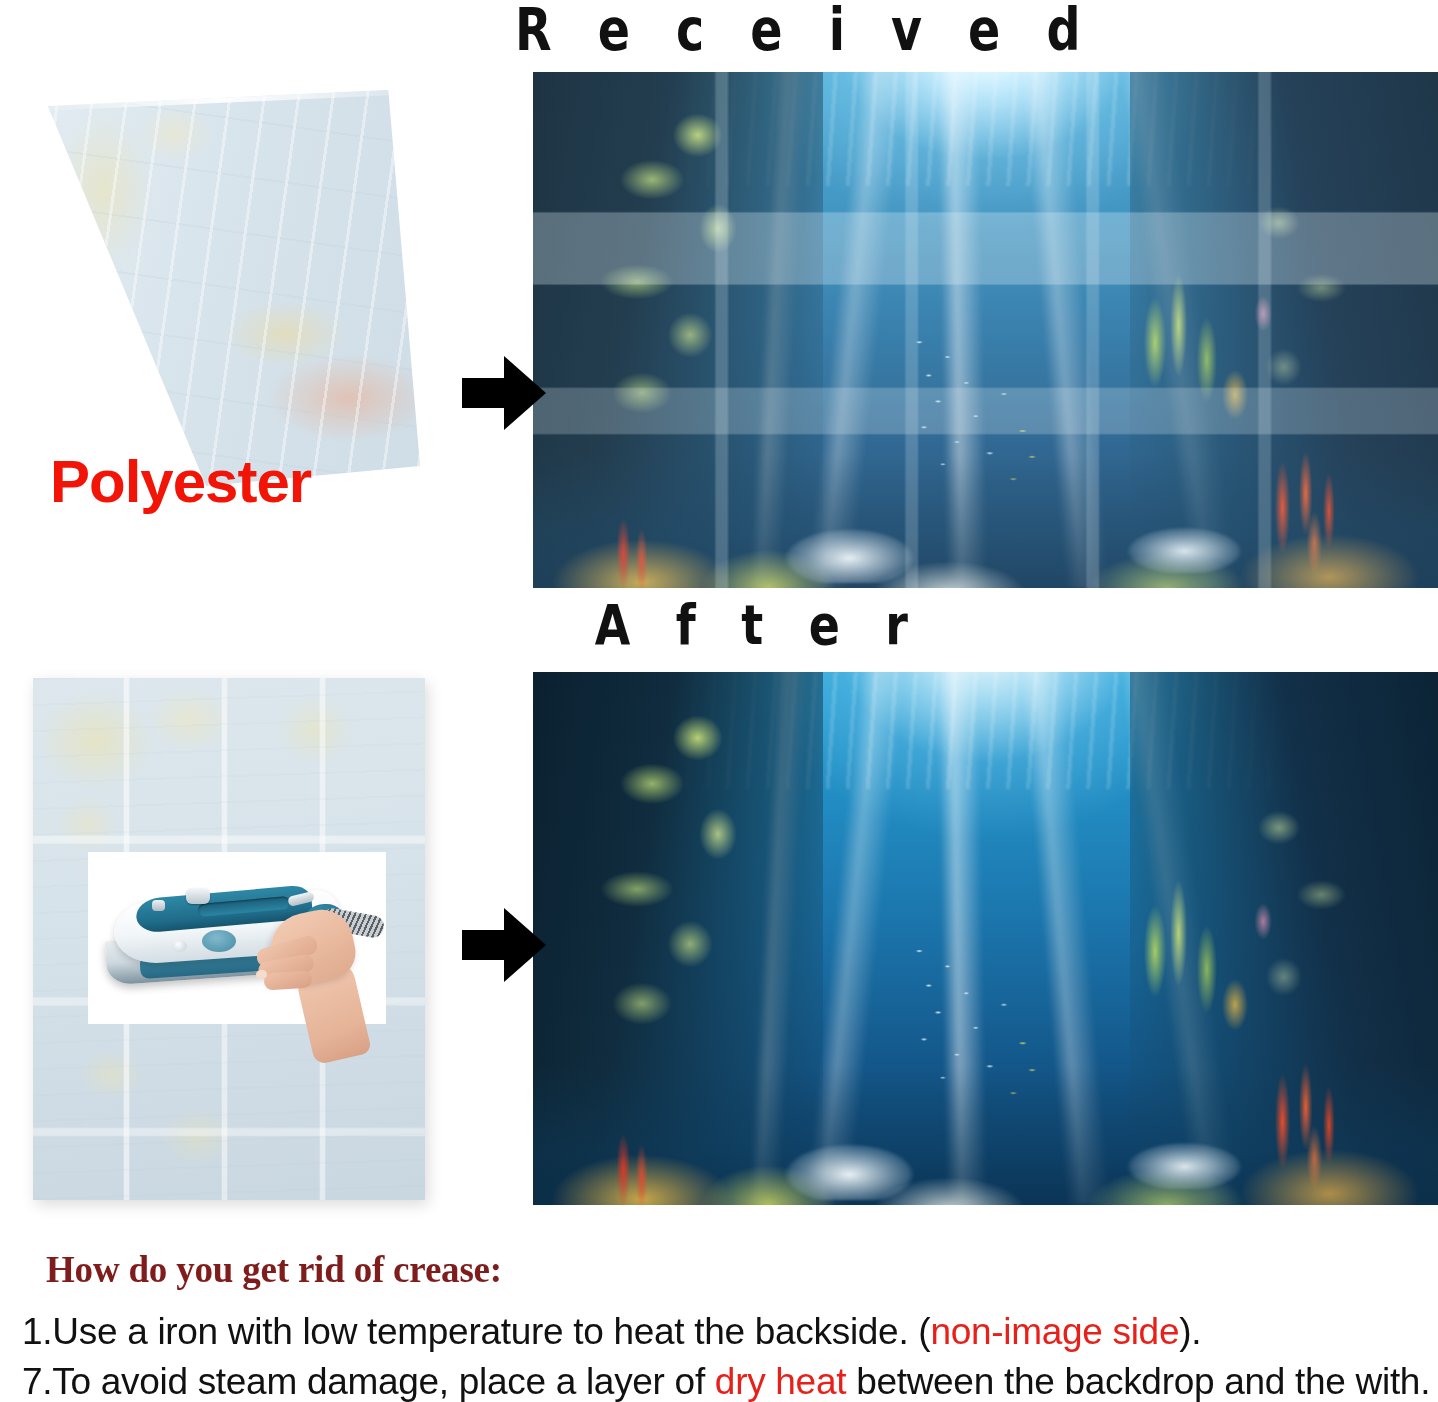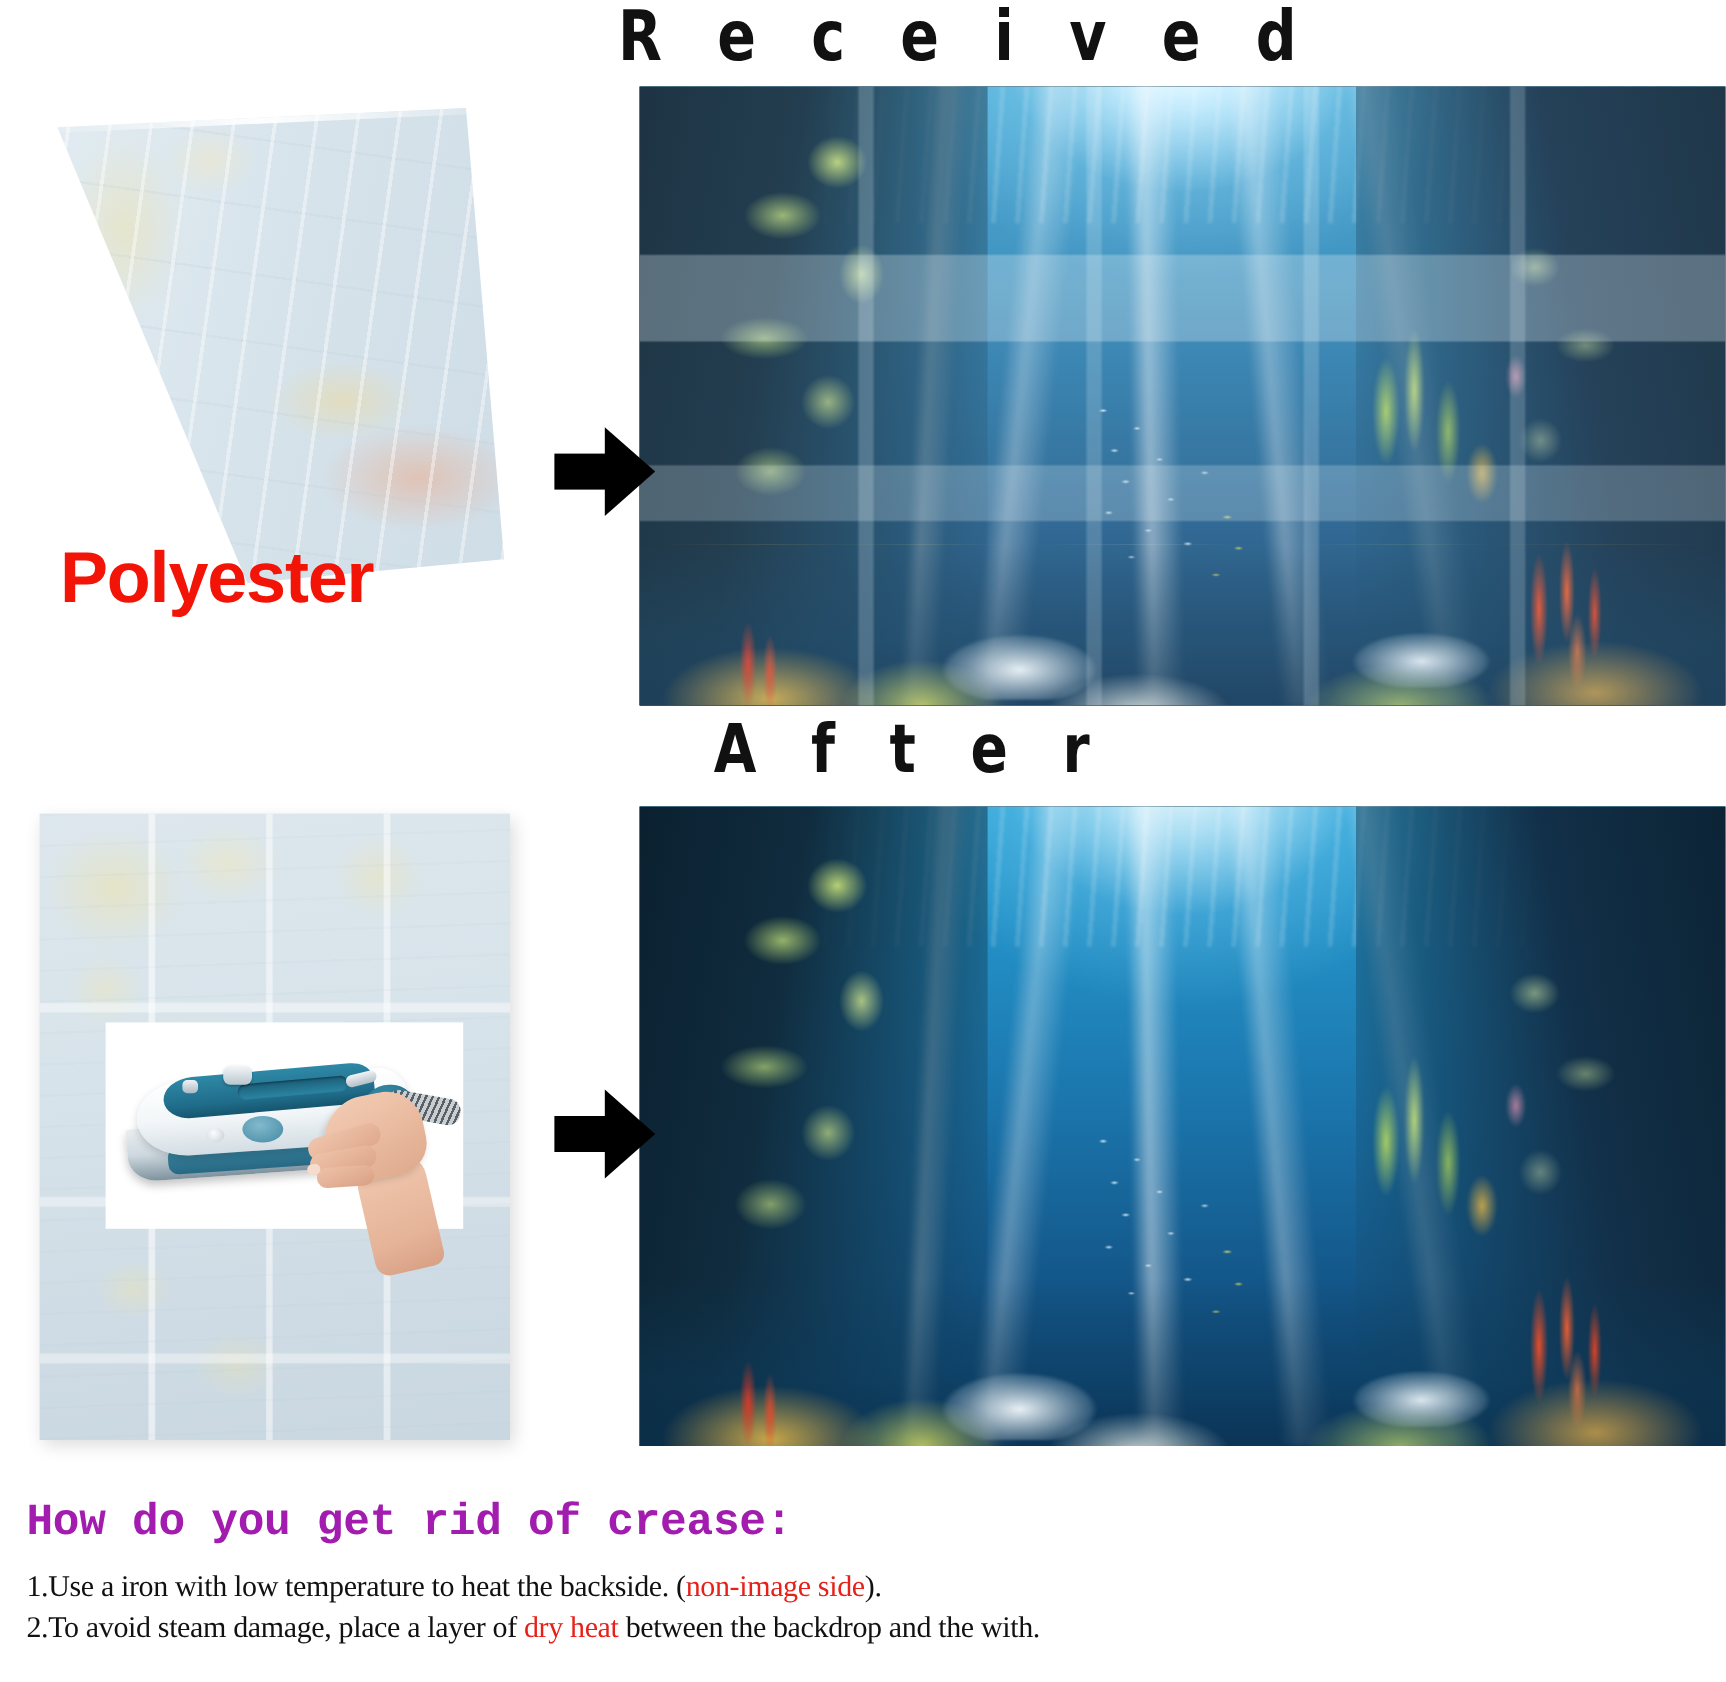--- a/index.html
+++ b/index.html
@@ -231,24 +231,24 @@
   #iron-hand .f3{position:absolute;left:10px;top:60px;width:48px;height:17px;
       background:linear-gradient(160deg,#eec2a8,#d9a085);border-radius:11px;transform:rotate(-4deg);}
   #iron-hand .nail{position:absolute;left:2px;top:58px;width:11px;height:9px;
       background:#f6dccc;border-radius:5px;transform:rotate(-6deg);}
   #iron-hand .wrist{position:absolute;left:50px;top:52px;width:58px;height:96px;
       background:linear-gradient(170deg,#f1c9b0 0%,#e5b398 70%,#d8a085 100%);
       border-radius:22px 20px 10px 12px;transform:rotate(-13deg);}
 
   
   #instructions{position:absolute;left:22px;top:1248px;width:1400px;z-index:50;}
-  #instructions .q{font-size:37px;font-weight:bold;color:#a21caf;
-      font-family:Liberation Mono, monospace;margin-bottom:16px;letter-spacing:-.2px;}
-  #instructions .line{font-size:25px;color:#111111;line-height:1.34;
-      font-family:Liberation Serif, serif;white-space:nowrap;letter-spacing:-.3px;}
+  #instructions .q{font-size:37px;font-weight:bold;color:#7f1d1d;
+      font-family:Liberation Serif, serif;margin-bottom:16px;letter-spacing:-.2px;margin-left:24px;}
+  #instructions .line{font-size:37px;color:#111111;line-height:1.34;
+      font-family:Liberation Sans, sans-serif;white-space:nowrap;letter-spacing:-.3px;}
   #instructions .red{color:#e8201a;}
 </style>
 </head>
 <body>
 
 <div class="hdr" id="hdr-received">R e c e i v e d</div>
 
 <div class="hdr" id="hdr-after">A f t e r</div>
 
 <div id="folded-fabric">
@@ -335,15 +335,15 @@
   <div class="coral-red"></div>
   <div class="coral-red2"></div>
 </div>
 
 <div id="instructions">
   <div class="q">How do you get rid of crease:</div>
   <div class="line">
     <span>1.Use a iron with low temperature to heat the backside. (</span><span class="red">non-image side</span><span>).</span>
   </div>
   <div class="line">
-    <span>2.To avoid steam damage, place a layer of </span><span class="red">dry heat</span><span> between the backdrop and the with.</span>
+    <span>7.To avoid steam damage, place a layer of </span><span class="red">dry heat</span><span> between the backdrop and the with.</span>
   </div>
 </div>
 
 </body></html>

